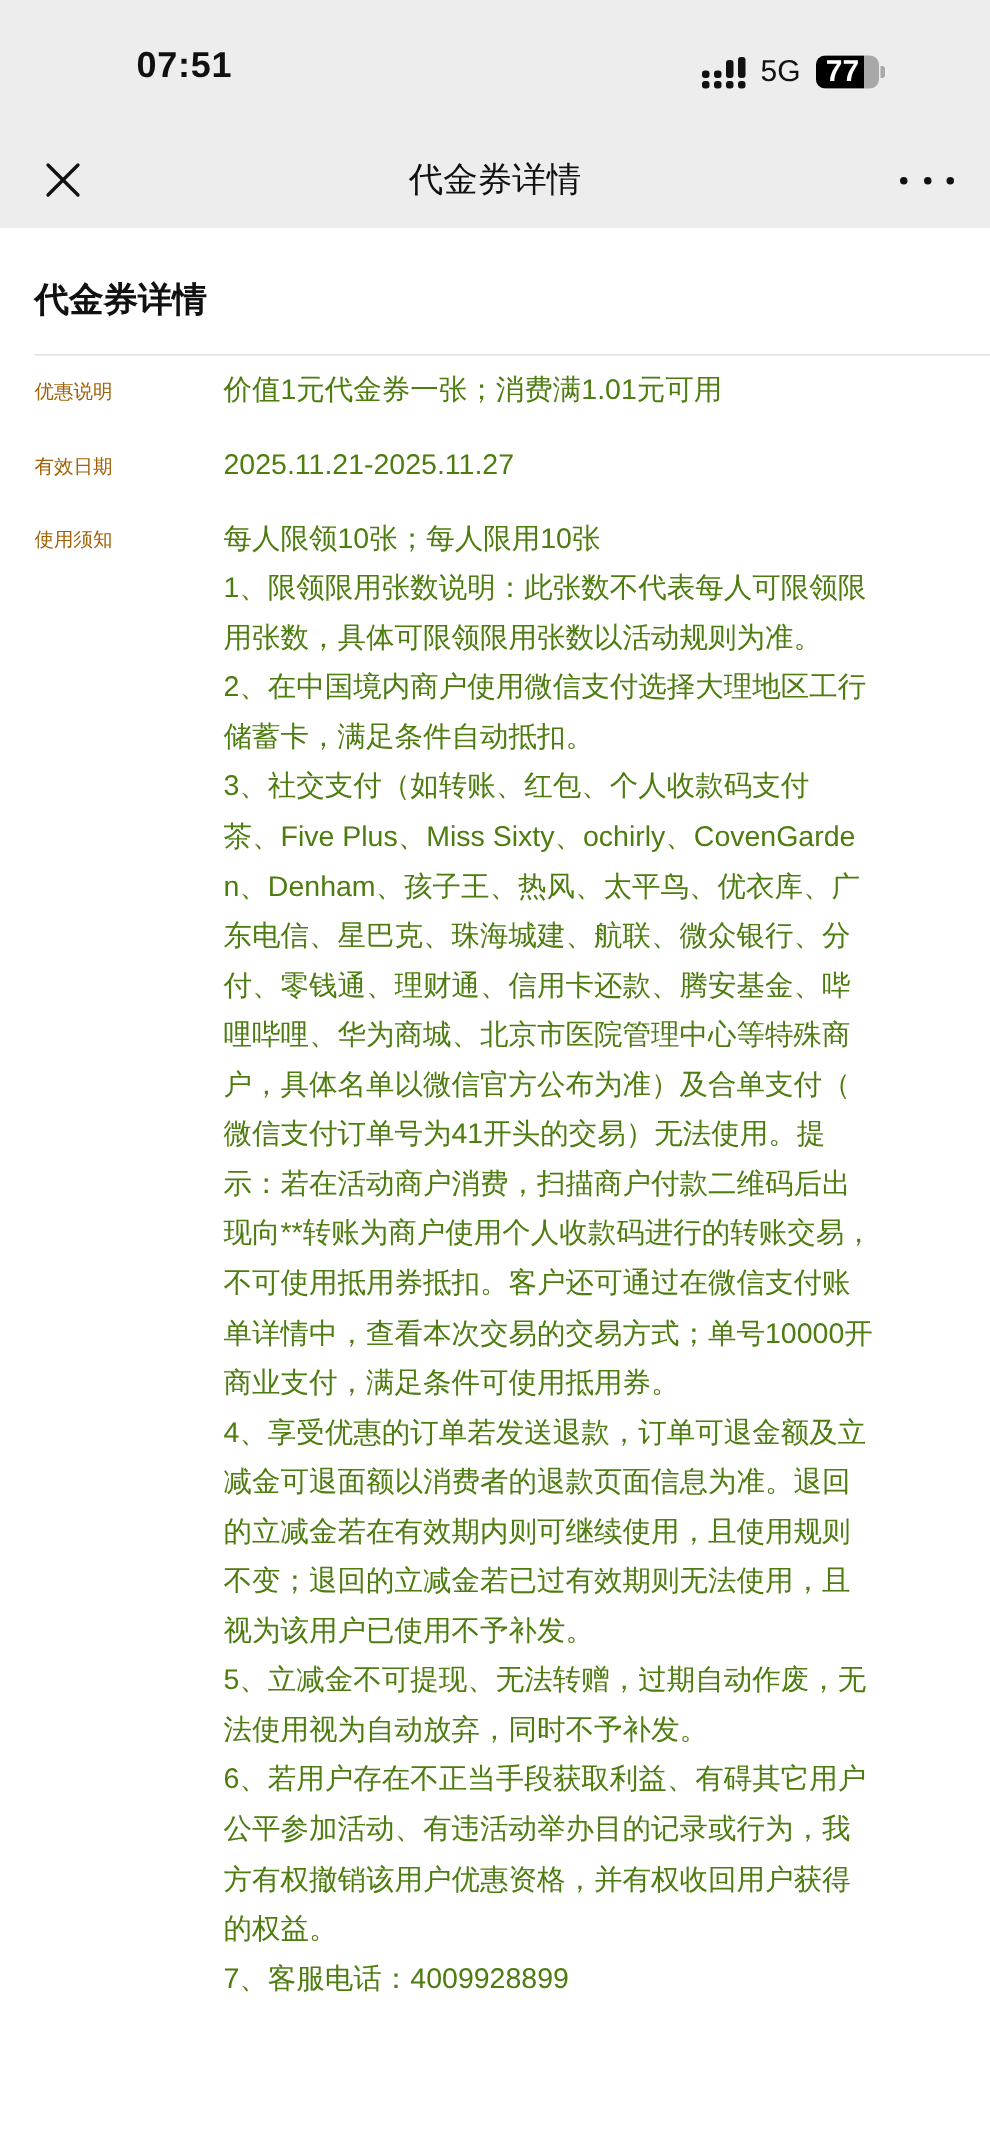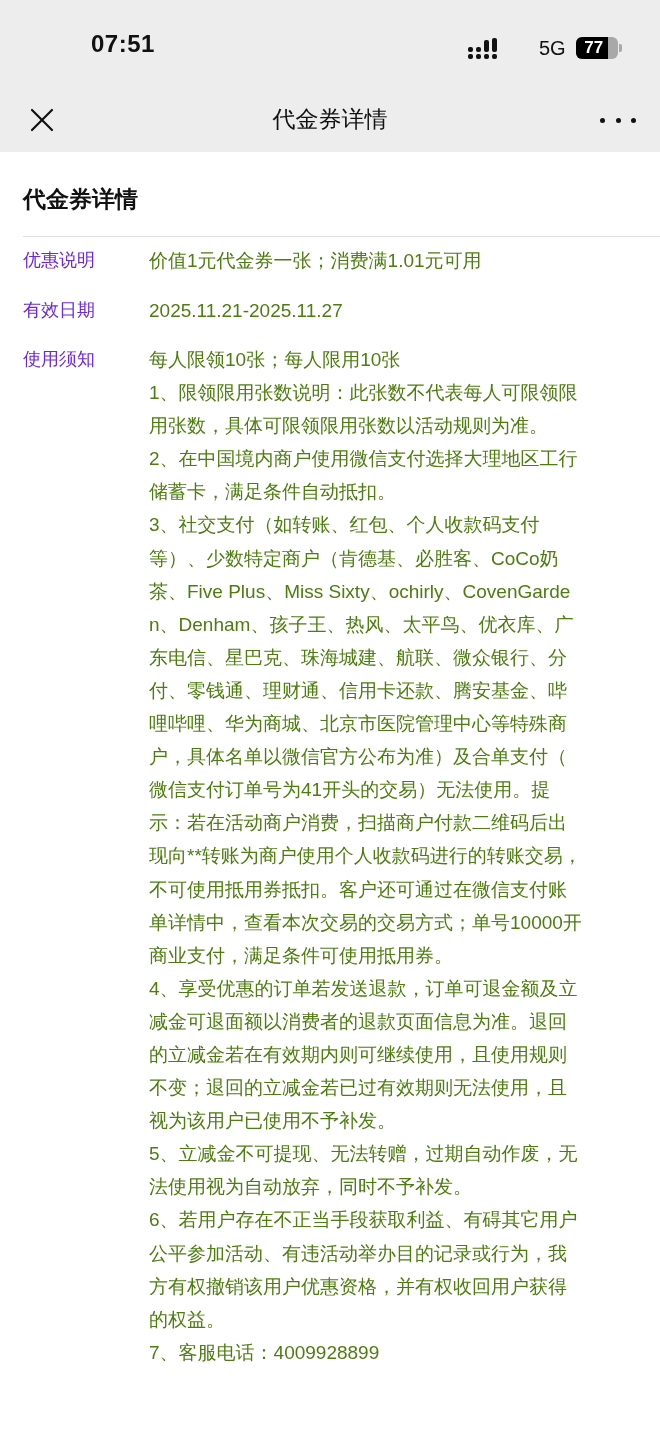--- a/index.html
+++ b/index.html
@@ -51,21 +51,20 @@
     .signal .dot {
       width: 5px; height: 5px; border-radius: 2px; background: #111;
     }
     .signal .bar {
       width: 5px; border-radius: 2px; background: #111;
     }
     .net-label {
       font-size: 20px;
       color: #111;
       margin-right: 10px;
-      margin-left: 32px;
     }
     .battery {
       position: relative;
       width: 42px;
       height: 22px;
       border-radius: 6px;
       background: #a8a8a8;
       overflow: hidden;
     }
     .battery .fill {
@@ -75,21 +74,21 @@
       background: #000;
     }
     .battery .pct {
       position: absolute;
       left: 0; right: 6px; top: 0; bottom: 0;
       display: flex;
       align-items: center;
       justify-content: center;
       color: #fff;
       font-weight: bold;
-      font-size: 17px;
+      font-size: 20px;
     }
     .battery-cap {
       width: 3px;
       height: 8px;
       background: #a8a8a8;
       border-radius: 0 2px 2px 0;
       margin-left: 1px;
     }
     .nav-bar {
       position: absolute;
@@ -152,22 +151,22 @@
     }
     .row {
       position: absolute;
       left: 23px;
       width: 615px;
     }
     .row .label {
       position: absolute;
       left: 0;
       top: 0;
-      font-size: 18px;
-      color: #6d28d9;
+      font-size: 13px;
+      color: #a16207;
       line-height: 33px;
     }
     .row .value {
       position: absolute;
       left: 126px;
       top: 0;
       width: 478px;
       font-size: 19px;
       color: #4d7c0f;
       line-height: 33px;
@@ -246,21 +245,20 @@
 
   <div class="row row-usage">
     <div class="label">使用须知</div>
     <div class="value usage-lines">
       <span class="line">每人限领10张；每人限用10张</span>
       <span class="line">1、限领限用张数说明：此张数不代表每人可限领限</span>
       <span class="line">用张数，具体可限领限用张数以活动规则为准。</span>
       <span class="line">2、在中国境内商户使用微信支付选择大理地区工行</span>
       <span class="line">储蓄卡，满足条件自动抵扣。</span>
       <span class="line">3、社交支付（如转账、红包、个人收款码支付</span>
-      <span class="line">等）、少数特定商户（肯德基、必胜客、CoCo奶</span>
       <span class="line">茶、Five Plus、Miss Sixty、ochirly、CovenGarde</span>
       <span class="line">n、Denham、孩子王、热风、太平鸟、优衣库、广</span>
       <span class="line">东电信、星巴克、珠海城建、航联、微众银行、分</span>
       <span class="line">付、零钱通、理财通、信用卡还款、腾安基金、哔</span>
       <span class="line">哩哔哩、华为商城、北京市医院管理中心等特殊商</span>
       <span class="line">户，具体名单以微信官方公布为准）及合单支付（</span>
       <span class="line">微信支付订单号为41开头的交易）无法使用。提</span>
       <span class="line">示：若在活动商户消费，扫描商户付款二维码后出</span>
       <span class="line">现向**转账为商户使用个人收款码进行的转账交易，</span>
       <span class="line">不可使用抵用券抵扣。客户还可通过在微信支付账</span>

